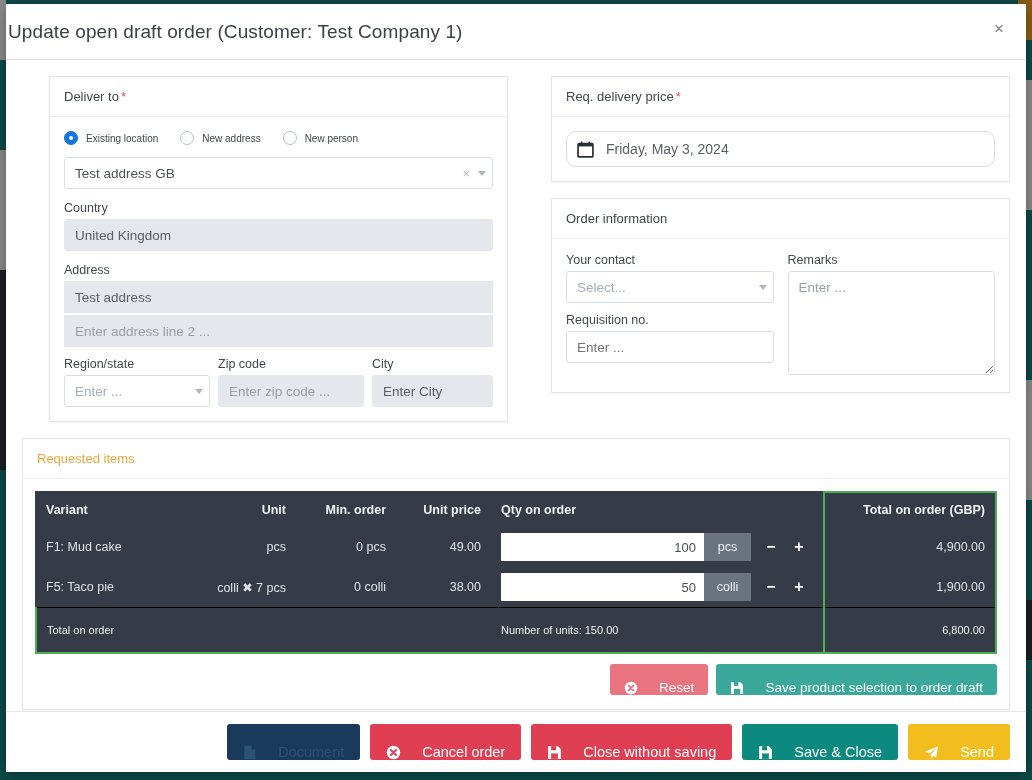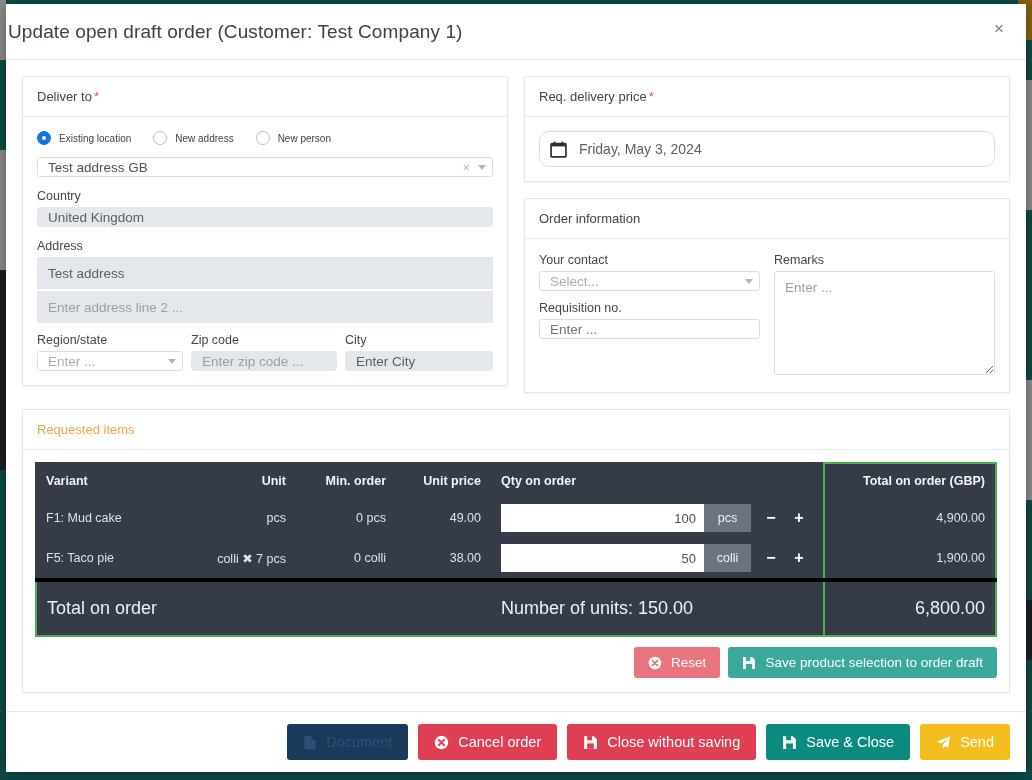--- a/index.html
+++ b/index.html
@@ -58,21 +58,21 @@
 
   .modal-body {
     flex: 1 1 auto;
     padding: 16px 16px 0 16px;
     overflow: hidden;
   }
   .cols {
     display: flex;
     gap: 16px;
   }
-  .col { flex: 1 1 50%; }
+  .col { flex: 1 1 50%; margin-left: 27px; }
 
   .card {
     border: 1px solid #e4e6ea;
     background: #fff;
     box-shadow: 0 1px 2px rgba(0,0,0,0.06);
     margin-bottom: 16px;
   }
   .card-head {
     padding: 12px 14px;
     border-bottom: 1px solid #e8eaee;
@@ -98,21 +98,21 @@
   }
   .radio span.lbl { font-size: 10px; color: #3f444b; }
 
   .field-label {
     font-size: 12.5px; color: #43484f;
     margin: 0 0 4px 0; display: block;
   }
 
   .input, .select-box {
     width: 100%;
-    height: 20px;
+    height: 32px;
     border: 1px solid #d9dde2;
     background: #fff;
     border-radius: 3px;
     font-size: 13.5px;
     color: #4b5056;
     padding: 0 10px;
     display: flex; align-items: center;
     font-family: "Liberation Sans", sans-serif;
   }
   .input.readonly {
@@ -229,44 +229,44 @@
   .stepbtn {
     width: 28px; height: 28px;
     background: none; border: none;
     color: #fff; font-size: 16px; font-weight: bold;
     cursor: pointer; line-height: 1;
     font-family: "Liberation Sans", sans-serif;
   }
   .stepbtn.minus { margin-left: 6px; }
 
   tr.total-row td {
-    border-top: 4px solid #000000;
+    border-top: 1px solid #000000;
     border-bottom: 2px solid #4caf50;
     padding: 16px 10px;
-    font-size: 18px;
+    font-size: 11px;
     color: #eef1f4;
   }
   tr.total-row td.first { border-left: 2px solid #4caf50; }
   tr.total-row td.c-total { border-left: 2px solid #4caf50; border-right: 2px solid #4caf50; }
 
   .items-actions {
     display: flex; justify-content: flex-end; gap: 8px;
     padding: 10px 0 2px 0;
   }
 
   .btn {
     border: none;
     border-radius: 3px;
     font-size: 13.5px;
     color: #fff;
     padding: 0 14px;
     height: 31px;
     display: inline-flex;
-    align-items: center;
-    gap: 9px;
+    align-items: flex-end;
+    gap: 21px;
     cursor: pointer;
     font-family: "Liberation Sans", sans-serif;
     white-space: nowrap;
   }
   .btn.pink { background: #e9737f; }
   .btn.teal { background: #3aa89b; }
   .btn.red  { background: #e03e52; }
   .btn.green{ background: #0d8a80; }
   .btn.gold { background: #f2bd1d; }
   .btn.navy { background: #1a3a5c; color: #2e5277; cursor: default; }

